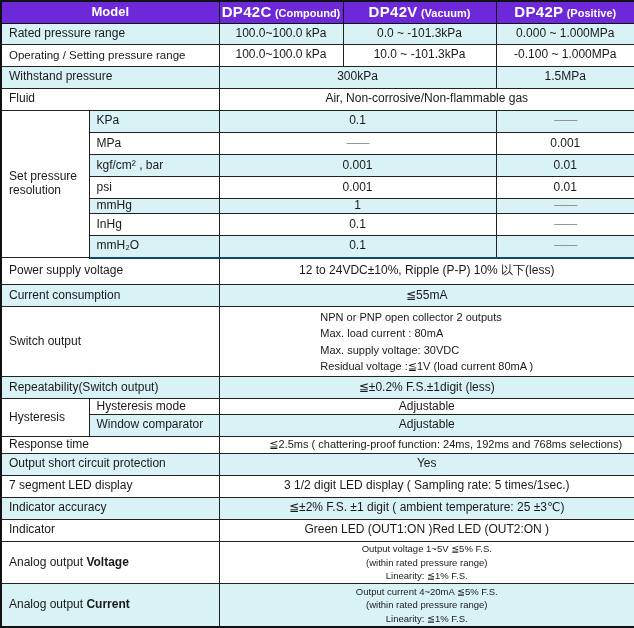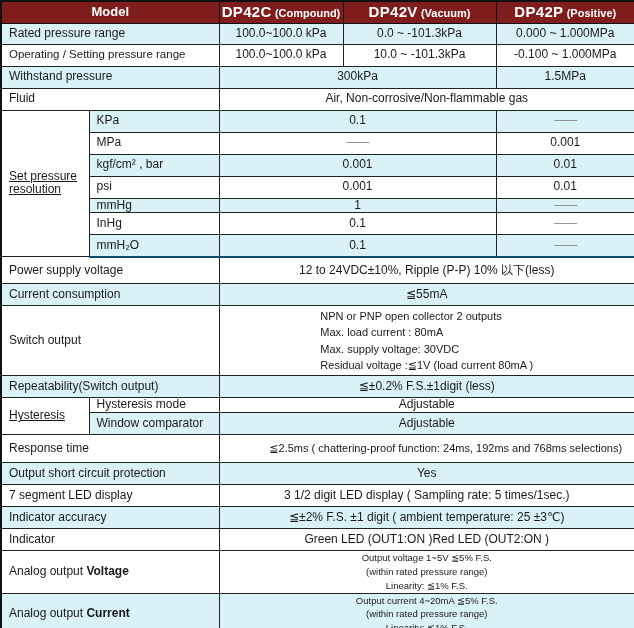--- a/index.html
+++ b/index.html
@@ -13,24 +13,24 @@
   }
   td{
     border:1px solid #222;
     text-align:center;vertical-align:middle;
     padding:0 2px;overflow:hidden;
     line-height:1.15;
   }
   td.lbl{text-align:left;padding-left:7px;}
   tr.alt td{background:#d8f2f6;}
   tr.plain td{background:#ffffff;}
-  td.white{background:#ffffff !important;text-decoration:underline;}
+  td.white{background:#ffffff !important;}
   
   tr.hdr td{
-    background:#7f1d1d;color:#ffffff;border-color:#111;
+    background:#6d28d9;color:#ffffff;border-color:#111;
   }
   .model-lbl{font-weight:bold;font-size:13px;}
   .col-name{font-weight:bold;font-size:15px;letter-spacing:0.3px;}
   .col-sub{font-size:11px;font-weight:bold;}
   
   td.dash, span.dash{color:#8a8a8a;letter-spacing:-1px;}
   
   tr.thick-bottom td{border-bottom:2px solid #0c4a6e;}
   
   .left-block{display:inline-block;text-align:left;font-size:11px;line-height:1.5;}
@@ -153,21 +153,21 @@
   <tr class="plain" style="height:15px">
     <td rowspan="2" class="lbl white">Hysteresis</td>
     <td class="lbl">Hysteresis mode</td>
     <td colspan="3">Adjustable</td>
   </tr>
   <tr class="alt" style="height:22px">
     <td class="lbl">Window comparator</td>
     <td colspan="3">Adjustable</td>
   </tr>
 
-  <tr class="plain" style="height:28px">
+  <tr class="plain" style="height:17px">
     <td colspan="2" class="lbl">Response time</td>
     <td colspan="3" class="fit">≦2.5ms  ( chattering-proof  function: 24ms, 192ms and 768ms  selections)</td>
   </tr>
 
   <tr class="alt" style="height:22px">
     <td colspan="2" class="lbl">Output short circuit protection</td>
     <td colspan="3">Yes</td>
   </tr>
 
   <tr class="plain" style="height:22px">

